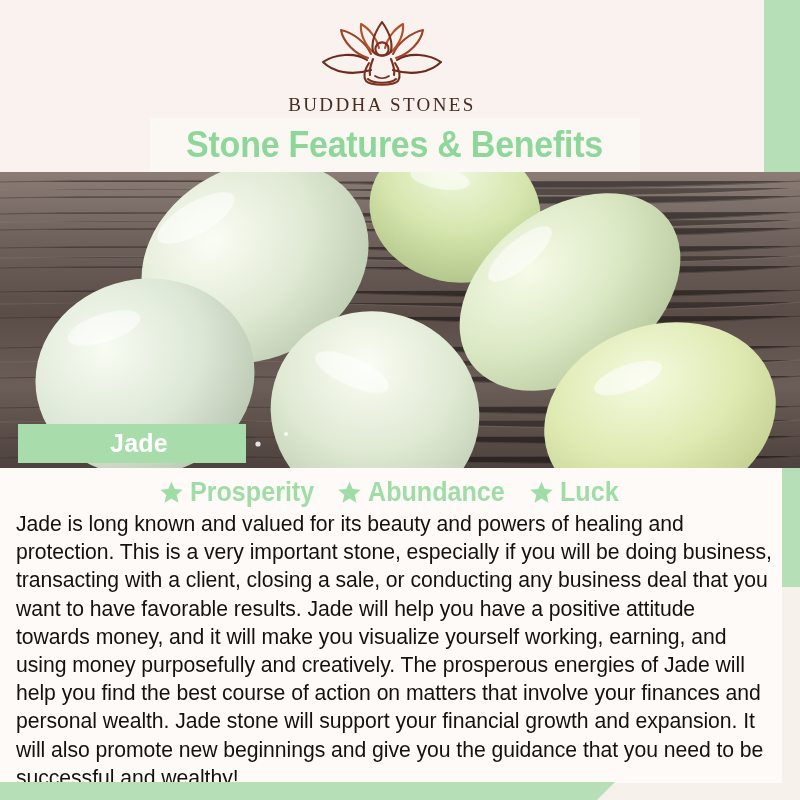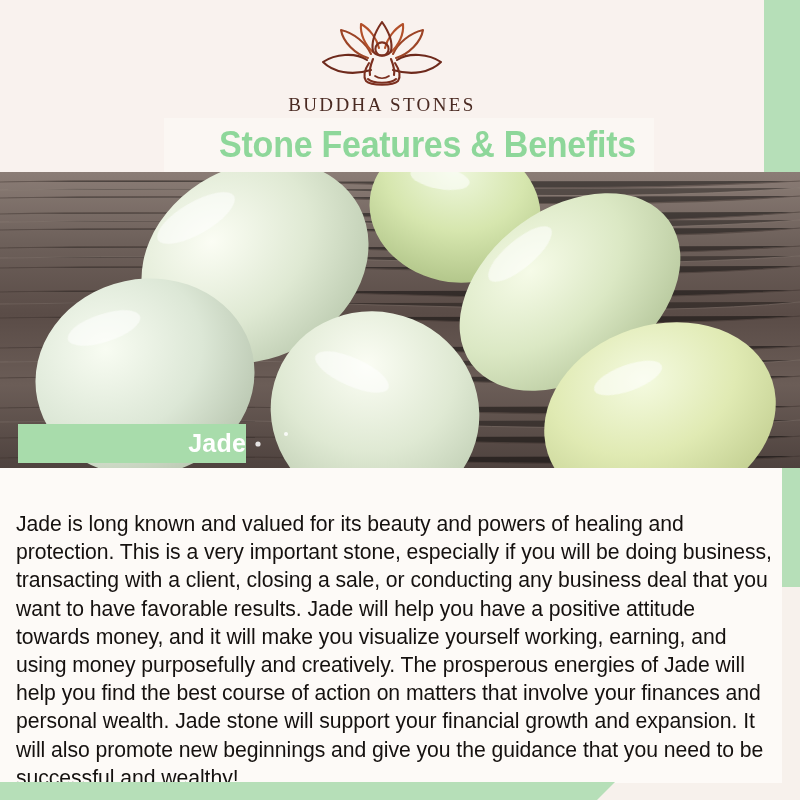--- a/index.html
+++ b/index.html
@@ -49,24 +49,24 @@
     margin-top:4px;
     font-family:"Liberation Serif", serif;
     font-size:19px;
     letter-spacing:2.4px;
     color:#4a2a22;
     font-weight:400;
   }
 
   
   .title-band {
-    position:absolute; left:164px; top:118px;
+    position:absolute; left:150px; top:118px;
     width:490px; height:54px;
     background:#fbf7f3;
-    display:flex; align-items:center; justify-content:flex-end;
+    display:flex; align-items:center; justify-content:center;
   }
   .title-text {
     font-family:"Liberation Sans Narrow","Liberation Sans", sans-serif;
     font-weight:bold;
     font-size:37px;
     letter-spacing:-0.3px;
     color:#8ed79a;
     transform:scaleX(0.92);
     transform-origin:center;
     white-space:nowrap;
@@ -83,21 +83,21 @@
 
   
   .jade-band {
     position:absolute; left:18px; top:424px;
     width:228px; height:39px;
     background:#a8dcab;
     display:flex; align-items:center;
   }
   .jade-text {
     width:100%;
-    text-align:right;
+    text-align:center;
     font-size:25px;
     font-weight:bold;
     color:#ffffff;
     letter-spacing:0.2px;
     padding-left:14px;
   }
 
   
   .content {
     position:absolute; left:0; top:468px;
@@ -277,18 +277,38 @@
       </g>
     </svg>
   </div>
 
   <div class="jade-band">
     <span class="jade-text">Jade</span>
   </div>
 
   <div class="content"></div>
 
+  <div class="benefits">
+    <div class="benefit">
+      <svg class="star-icon" width="25" height="25" viewBox="0 0 24 24">
+        <polygon points="12,1.6 15.1,8.6 22.7,9.3 17,14.3 18.7,21.8 12,17.8 5.3,21.8 7,14.3 1.3,9.3 8.9,8.6" fill="#9fdca6"></polygon>
+      </svg>
+      <span class="benefit-label">Prosperity</span>
+    </div>
+    <div class="benefit">
+      <svg class="star-icon" width="25" height="25" viewBox="0 0 24 24">
+        <polygon points="12,1.6 15.1,8.6 22.7,9.3 17,14.3 18.7,21.8 12,17.8 5.3,21.8 7,14.3 1.3,9.3 8.9,8.6" fill="#9fdca6"></polygon>
+      </svg>
+      <span class="benefit-label">Abundance</span>
+    </div>
+    <div class="benefit">
+      <svg class="star-icon" width="25" height="25" viewBox="0 0 24 24">
+        <polygon points="12,1.6 15.1,8.6 22.7,9.3 17,14.3 18.7,21.8 12,17.8 5.3,21.8 7,14.3 1.3,9.3 8.9,8.6" fill="#9fdca6"></polygon>
+      </svg>
+      <span class="benefit-label">Luck</span>
+    </div>
+  </div>
 
   <p class="body-text">Jade is long known and valued for its beauty and powers of healing and protection. This is a very important stone, especially if you will be doing business, transacting with a client, closing a sale, or conducting any business deal that you want to have favorable results. Jade will help you have a positive attitude towards money, and it will make you visualize yourself working, earning, and using money purposefully and creatively. The prosperous energies of Jade will help you find the best course of action on matters that involve your finances and personal wealth. Jade stone will support your financial growth and expansion. It will also promote new beginnings and give you the guidance that you need to be successful and wealthy!</p>
 
   <div class="bottom-band"></div>
 
 </div>
 
 </body></html>

